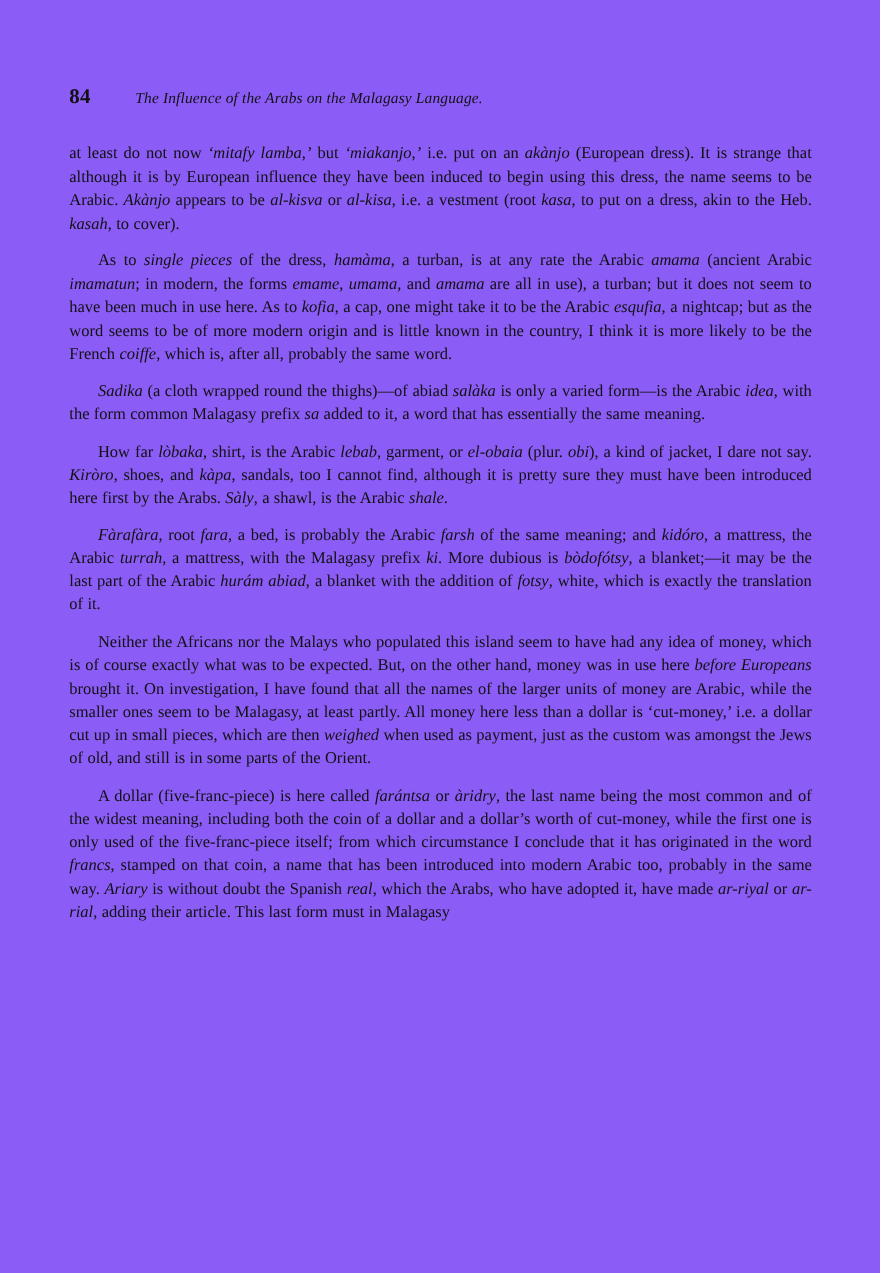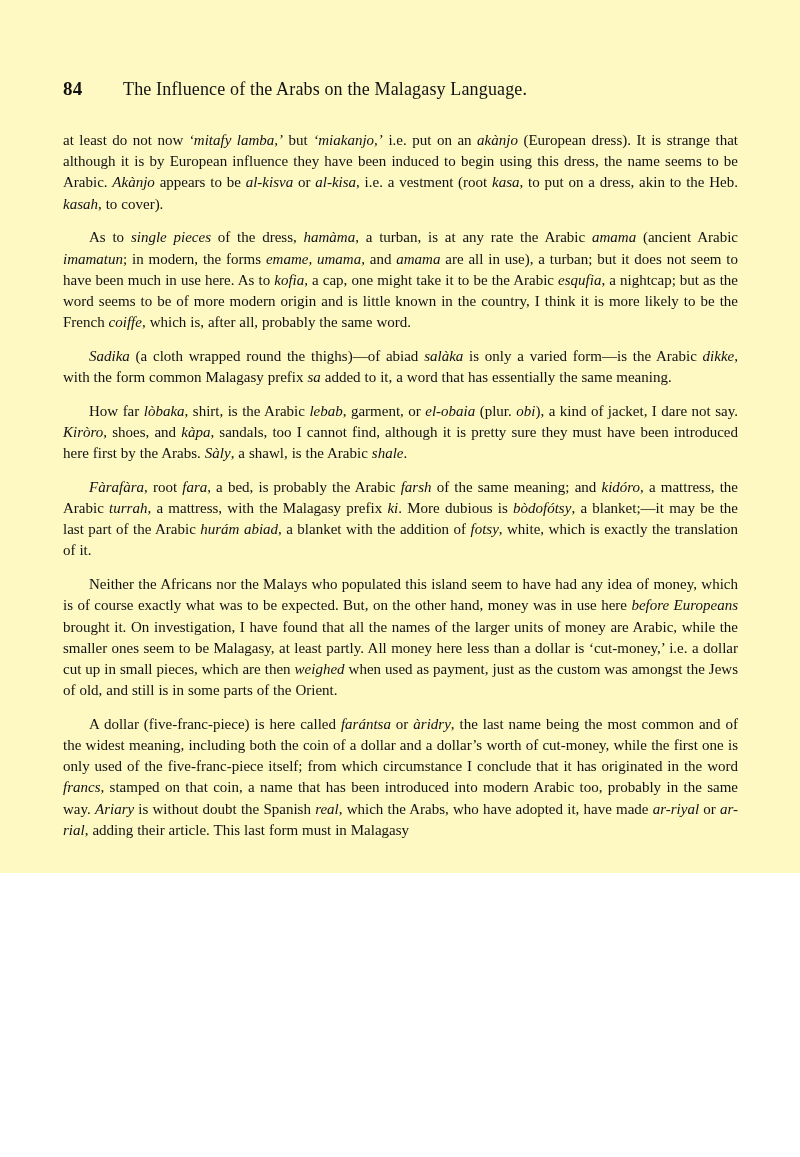--- a/index.html
+++ b/index.html
@@ -10,22 +10,22 @@
   body {
     width: 800px;
     height: 1157px;
     overflow: hidden;
     font-family: "Liberation Serif", "DejaVu Serif", serif;
     color: #111111;
   }
   .page {
     position: relative;
     width: 800px;
-    height: 873px;
-    background: #fef9c3;
+    height: 1157px;
+    background: #8b5cf6;
     box-sizing: border-box;
   }
   .content {
     position: absolute;
     left: 63px;
     top: 78px;
     width: 675px;
   }
   
   .running-head {
@@ -35,21 +35,22 @@
     height: 26px;
   }
   .folio {
     font-weight: bold;
     font-size: 19px;
     letter-spacing: 0.2px;
     width: 60px;
     flex: 0 0 60px;
   }
   .head-title {
-    font-size: 18px;
+    font-style: italic;
+    font-size: 14px;
     letter-spacing: 0.15px;
     white-space: nowrap;
   }
   
   p.para {
     margin: 0 0 12.5px 0;
     font-size: 15px;
     line-height: 21.2px;
     text-align: justify;
     text-justify: inter-word;
@@ -85,21 +86,21 @@
   <div class="content">
 
     <div class="running-head">
       <span class="folio">84</span>
       <span class="head-title">The Influence of the Arabs on the Malagasy Language.</span>
     </div>
 
     <div id="body-text">
         <p class="para noindent"><span>at least do not now </span><em>‘mitafy lamba,’</em><span> but </span><em>‘miakanjo,’</em><span> i.e. put on an </span><em>akànjo</em><span> (European dress). It is strange that although it is by European influence they have been induced to begin using this dress, the name seems to be Arabic. </span><em>Akànjo</em><span> appears to be </span><em>al-kisva</em><span> or </span><em>al-kisa</em><span>, i.e. a vestment (root </span><em>kasa</em><span>, to put on a dress, akin to the Heb. </span><em>kasah</em><span>, to cover).</span></p>
         <p class="para"><span>As to </span><em>single pieces</em><span> of the dress, </span><em>hamàma</em><span>, a turban, is at any rate the Arabic </span><em>amama</em><span> (ancient Arabic </span><em>imamatun</em><span>; in modern, the forms </span><em>emame, umama,</em><span> and </span><em>amama</em><span> are all in use), a turban; but it does not seem to have been much in use here. As to </span><em>kofia</em><span>, a cap, one might take it to be the Arabic </span><em>esqufia</em><span>, a nightcap; but as the word seems to be of more modern origin and is little known in the country, I think it is more likely to be the French </span><em>coiffe</em><span>, which is, after all, probably the same word.</span></p>
-        <p class="para"><em>Sadika</em><span> (a cloth wrapped round the thighs)—of abiad </span><em>salàka</em><span> is only a varied form—is the Arabic </span><em>dikke</em><span>, with the form common Malagasy prefix </span><em>sa</em><span> added to it, a word that has essentially the same meaning.</span></p>
+        <p class="para"><em>Sadika</em><span> (a cloth wrapped round the thighs)—of abiad </span><em>salàka</em><span> is only a varied form—is the Arabic </span><em>idea</em><span>, with the form common Malagasy prefix </span><em>sa</em><span> added to it, a word that has essentially the same meaning.</span></p>
         <p class="para"><span>How far </span><em>lòbaka</em><span>, shirt, is the Arabic </span><em>lebab</em><span>, garment, or </span><em>el-obaia</em><span> (plur. </span><em>obi</em><span>), a kind of jacket, I dare not say. </span><em>Kiròro</em><span>, shoes, and </span><em>kàpa</em><span>, sandals, too I cannot find, although it is pretty sure they must have been introduced here first by the Arabs. </span><em>Sàly</em><span>, a shawl, is the Arabic </span><em>shale</em><span>.</span></p>
         <p class="para"><em>Fàrafàra</em><span>, root </span><em>fara</em><span>, a bed, is probably the Arabic </span><em>farsh</em><span> of the same meaning; and </span><em>kidóro</em><span>, a mattress, the Arabic </span><em>turrah</em><span>, a mattress, with the Malagasy prefix </span><em>ki</em><span>. More dubious is </span><em>bòdofótsy</em><span>, a blanket;—it may be the last part of the Arabic </span><em>hurám abiad</em><span>, a blanket with the addition of </span><em>fotsy</em><span>, white, which is exactly the translation of it.</span></p>
         <p class="para"><span>Neither the Africans nor the Malays who populated this island seem to have had any idea of money, which is of course exactly what was to be expected. But, on the other hand, money was in use here </span><em>before Europeans</em><span> brought it. On investigation, I have found that all the names of the larger units of money are Arabic, while the smaller ones seem to be Malagasy, at least partly. All money here less than a dollar is ‘cut-money,’ i.e. a dollar cut up in small pieces, which are then </span><em>weighed</em><span> when used as payment, just as the custom was amongst the Jews of old, and still is in some parts of the Orient.</span></p>
         <p class="para"><span>A dollar (five-franc-piece) is here called </span><em>farántsa</em><span> or </span><em>àridry</em><span>, the last name being the most common and of the widest meaning, including both the coin of a dollar and a dollar’s worth of cut-money, while the first one is only used of the five-franc-piece itself; from which circumstance I conclude that it has originated in the word </span><em>francs</em><span>, stamped on that coin, a name that has been introduced into modern Arabic too, probably in the same way. </span><em>Ariary</em><span> is without doubt the Spanish </span><em>real</em><span>, which the Arabs, who have adopted it, have made </span><em>ar-riyal</em><span> or </span><em>ar-rial</em><span>, adding their article. This last form must in Malagasy</span></p>
       </div>
 
   </div>
 </div>
 
 </body></html>

